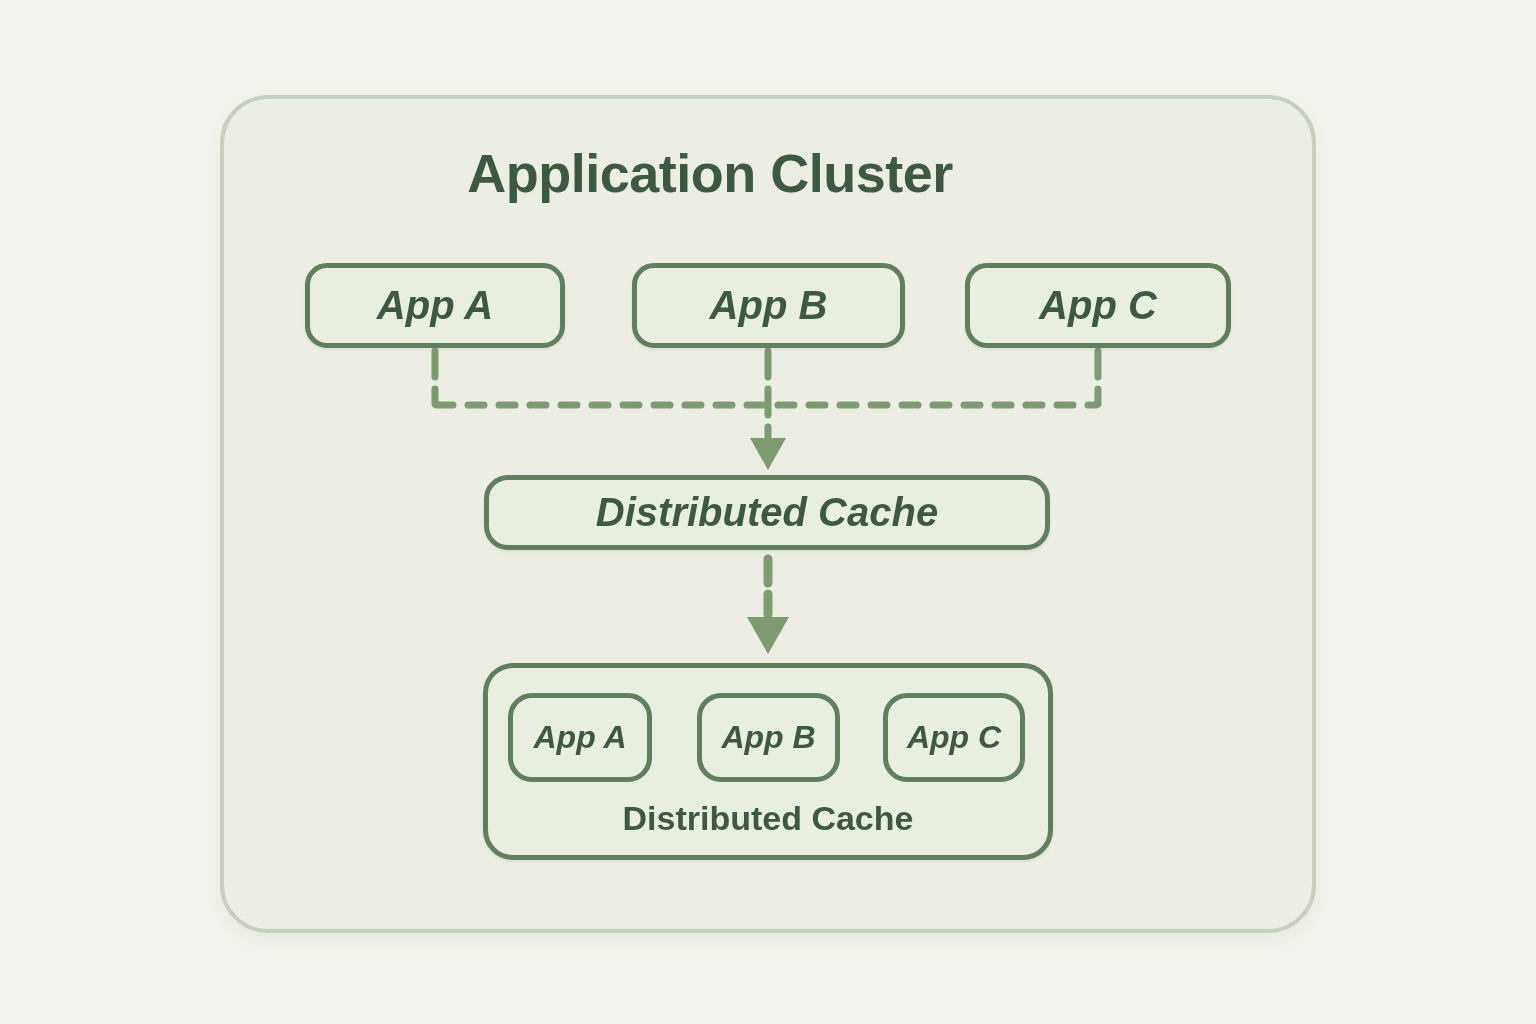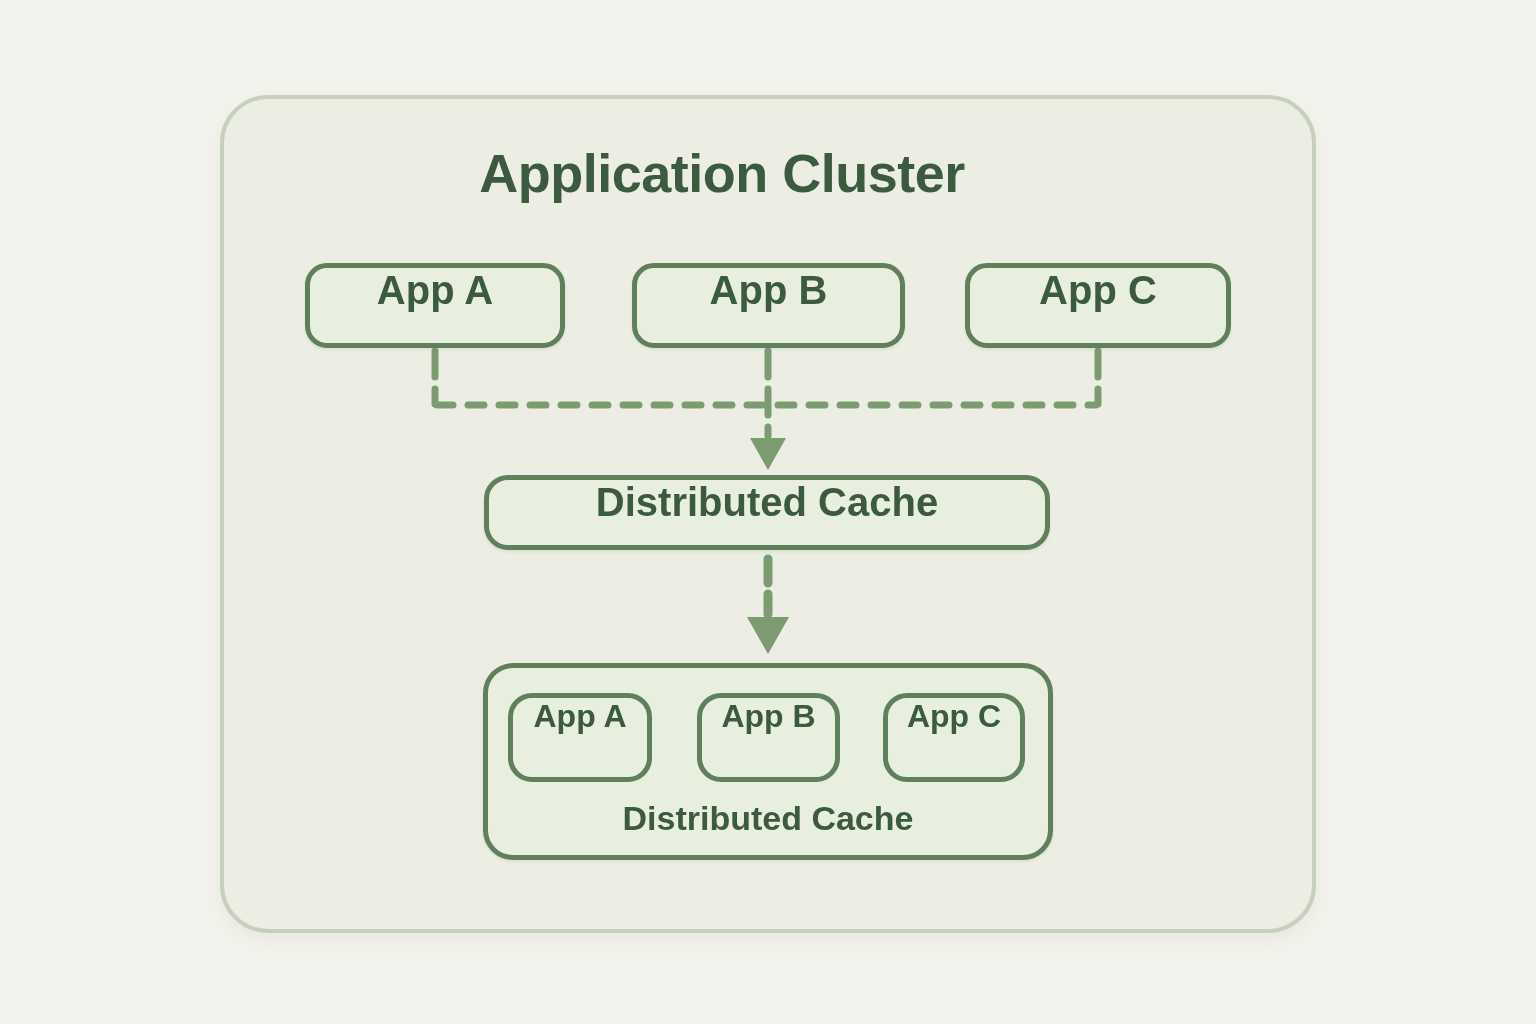--- a/index.html
+++ b/index.html
@@ -23,32 +23,33 @@
 
   .panel{
     position:absolute;left:220px;top:95px;width:1096px;height:838px;
     background:var(--panel-bg);
     border:4px solid var(--panel-border);
     border-radius:48px;
     box-shadow:0 8px 18px rgba(110,130,95,.07);
   }
 
   .title{
-    position:absolute;left:232px;top:142px;width:980px;
+    position:absolute;left:220px;top:142px;width:980px;
     text-align:center;font-size:54px;font-weight:700;
     letter-spacing:-.5px;color:var(--text);
   }
 
   .node{
-    position:absolute;display:flex;justify-content:center;
+    position:absolute;display:flex;align-items:center;justify-content:center;
     background:var(--node-bg);
     border:5px solid var(--node-border);
     border-radius:22px;
     font-weight:700;color:var(--text);
     box-shadow:0 2px 3px rgba(80,100,70,.10);
+    font-style:italic;
   }
   .node-top{top:263px;height:85px;font-size:40px}
   .node-a{left:305px;width:260px}
   .node-b{left:632px;width:273px}
   .node-c{left:965px;width:266px}
 
   .node-cache{
     left:484px;top:475px;width:566px;height:75px;
     border-radius:24px;font-size:40px;
   }

